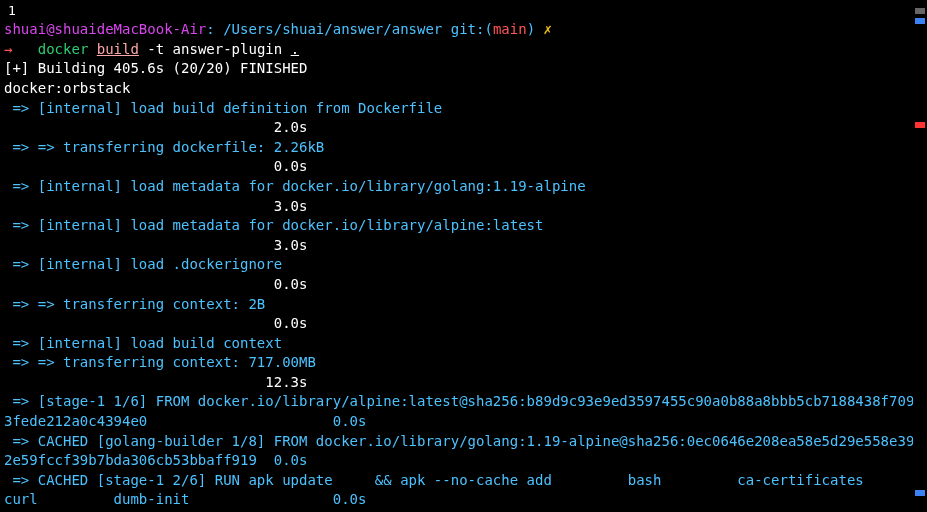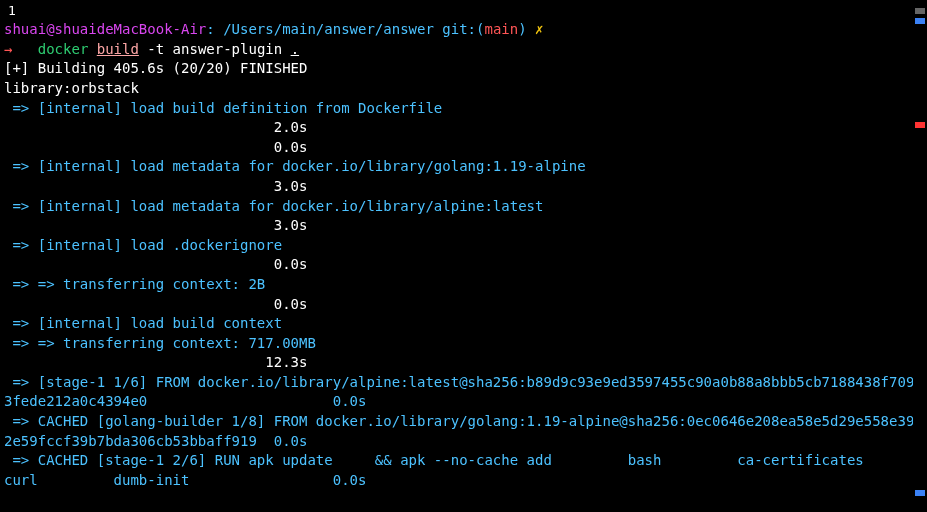--- a/index.html
+++ b/index.html
@@ -98,30 +98,31 @@
     }
     .mark-red {
       background: #ff3333;
     }
   </style>
 </head>
 <body>
 
 <div class="line-number-bar"><span>1</span></div>
 
-<div class="prompt-line"><span class="user-host">shuai@shuaideMacBook-Air</span><span class="path">: </span><span class="path">/Users/main/answer/answer</span><span class="path"> </span><span class="git-label">git:(</span><span class="branch">main</span><span class="git-label">)</span><span> </span><span class="x-mark">✗</span></div>
+<div class="prompt-line"><span class="user-host">shuai@shuaideMacBook-Air</span><span class="path">: </span><span class="path">/Users/shuai/answer/answer</span><span class="path"> </span><span class="git-label">git:(</span><span class="branch">main</span><span class="git-label">)</span><span> </span><span class="x-mark">✗</span></div>
 
 <div class="prompt-line"><span class="prompt-arrow">→</span><span>   </span><span class="cmd-docker">docker</span><span> </span><span class="cmd-build">build</span><span class="cmd-rest"> -t answer-plugin </span><span class="cmd-dot">.</span></div>
 
 <div class="build-header">[+] Building 405.6s (20/20) FINISHED</div>
-<div class="build-header">                                                library:orbstack</div>
+<div class="build-header">                                                docker:orbstack</div>
 
 <div id="steps-container">
     <div class="step"> =&gt; [internal] load build definition from Dockerfile</div>
     <div class="timing-line">                                2.0s</div>
+    <div class="step"> =&gt; =&gt; transferring dockerfile: 2.26kB</div>
     <div class="timing-line">                                0.0s</div>
     <div class="step"> =&gt; [internal] load metadata for docker.io/library/golang:1.19-alpine</div>
     <div class="timing-line">                                3.0s</div>
     <div class="step"> =&gt; [internal] load metadata for docker.io/library/alpine:latest</div>
     <div class="timing-line">                                3.0s</div>
     <div class="step"> =&gt; [internal] load .dockerignore</div>
     <div class="timing-line">                                0.0s</div>
     <div class="step"> =&gt; =&gt; transferring context: 2B</div>
     <div class="timing-line">                                0.0s</div>
     <div class="step"> =&gt; [internal] load build context</div>

